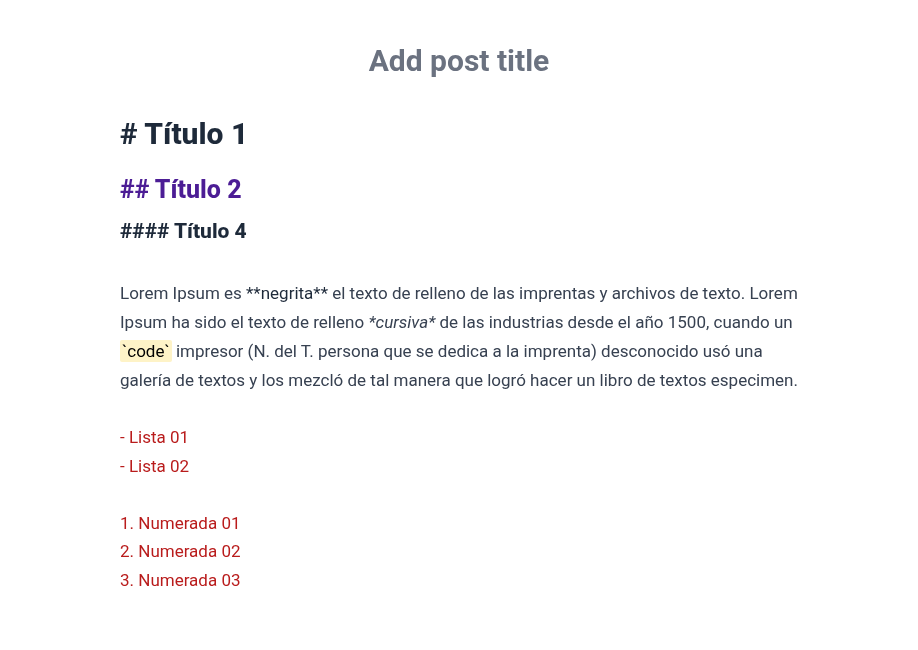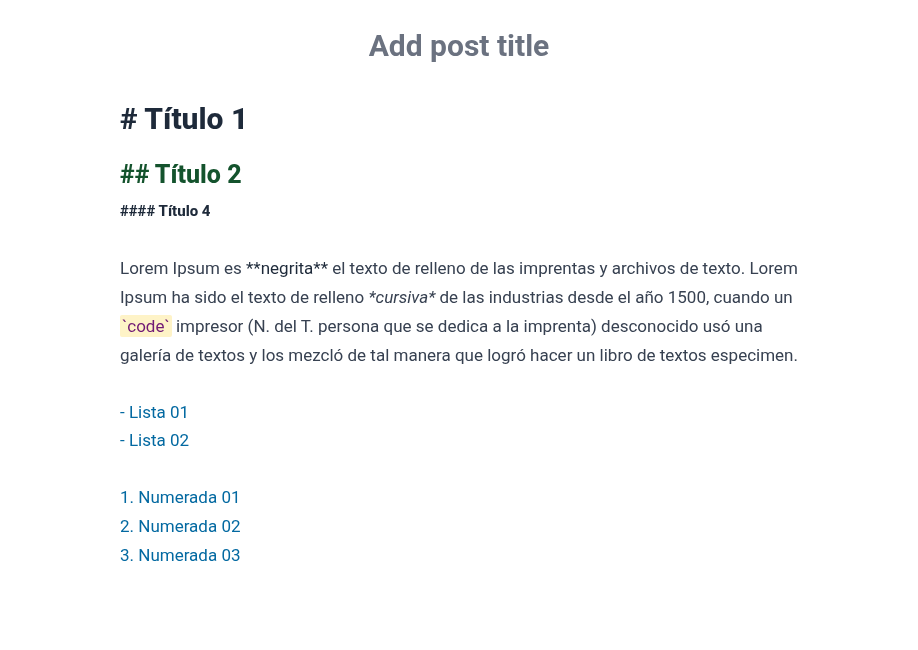--- a/index.html
+++ b/index.html
@@ -20,75 +20,76 @@
     .title-input {
       width: 100%;
       border: none;
       outline: none;
       font-size: 30px;
       font-weight: 700;
       color: #1e2a3a;
       text-align: center;
       padding: 8px 0 30px 0;
       font-family: inherit;
+      margin-top: 15px;
     }
     .title-input::placeholder {
       color: #6b7280;
       font-weight: 700;
     }
     .editor {
       color: #374151;
       font-size: 17px;
       line-height: 1.7;
     }
     .h1 {
       font-size: 30px;
       font-weight: 800;
       color: #1e2a3a;
       margin-bottom: 10px;
     }
     .h2 {
       font-size: 25px;
       font-weight: 800;
-      color: #14532d;
+      color: #4c1d95;
       margin-bottom: 2px;
     }
     .h3 {
       font-size: 22px;
       font-weight: 800;
       color: #1e2a3a;
       margin-bottom: 2px;
     }
     .h4 {
-      font-size: 15px;
+      font-size: 21px;
       font-weight: 800;
       color: #1e2a3a;
       margin-bottom: 2px;
     }
     .para {
       margin-top: 30px;
       color: #374151;
     }
     .bold-md {
       font-weight: 400;
       color: #1e2a3a;
     }
     .italic-md {
       font-style: italic;
     }
     .code-md {
       background: #fef3c7;
-      color: #701a75;
+      color: #000000;
       padding: 1px 2px;
       border-radius: 2px;
       font-family: inherit;
     }
     .list-block {
       margin-top: 28px;
-      color: #0369a1;
+      color: #b91c1c;
     }
     .list-line {
       line-height: 1.7;
     }
   </style>
 </head>
 <body>
 
 <div class="container">
   <input type="text" class="title-input" placeholder="Add post title" style="">

